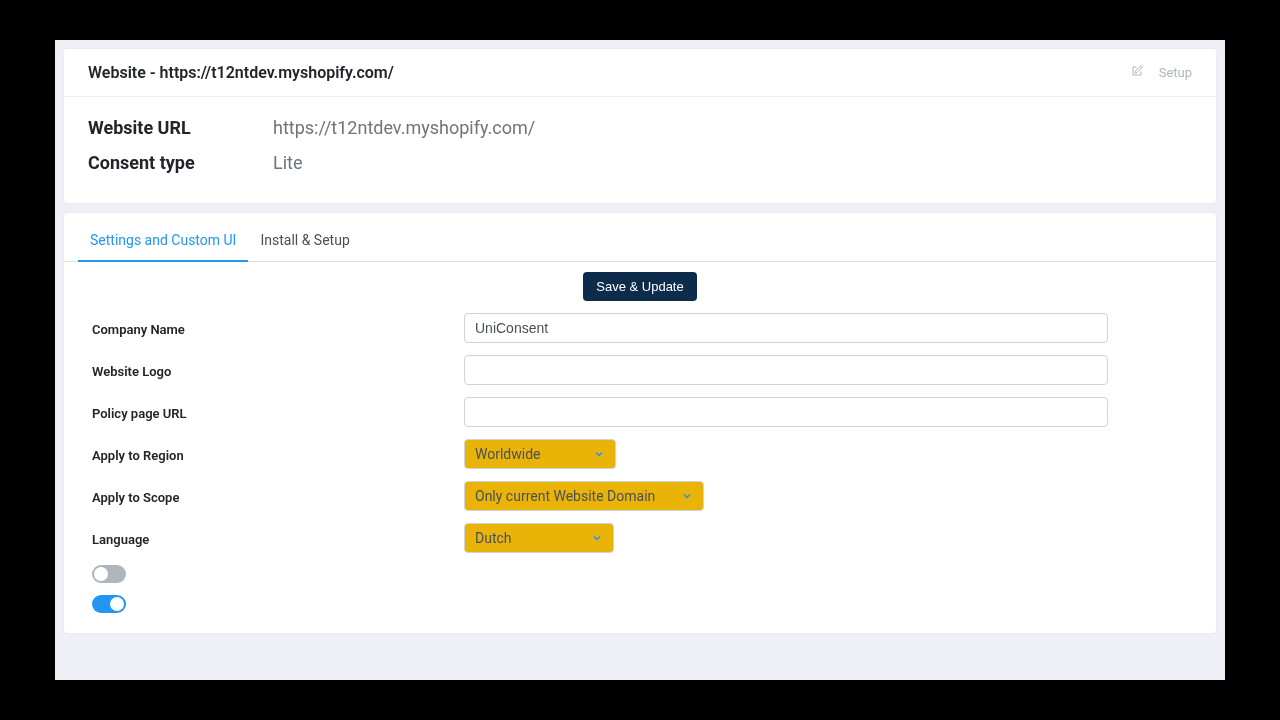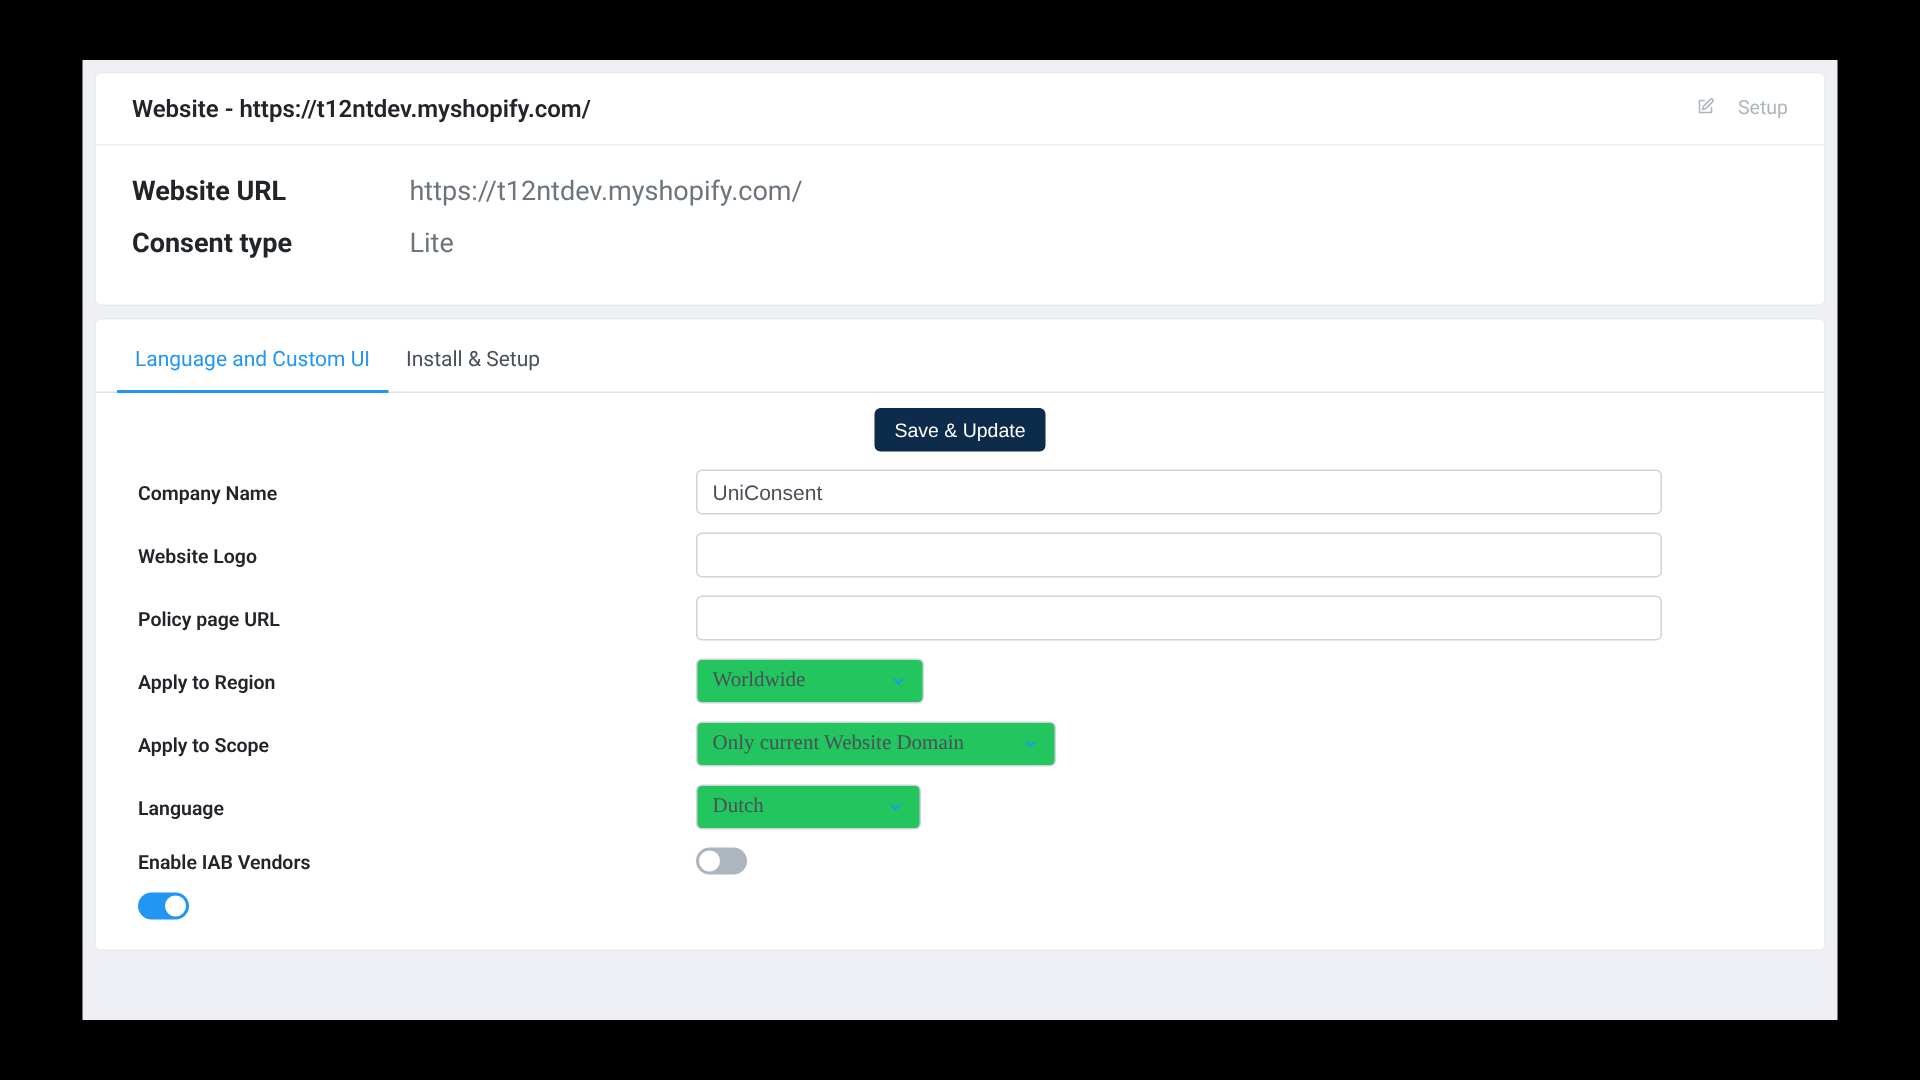--- a/index.html
+++ b/index.html
@@ -98,29 +98,28 @@
     color: #495057;
   }
   .select-wrap {
     position: relative;
     display: inline-block;
   }
   .select-box {
     height: 30px;
     border: 1px solid #ced4da;
     border-radius: 4px;
-    background: #22c55e;
+    background: #eab308;
     padding: 5px 34px 5px 10px;
     font-size: 14px;
     color: #495057;
     display: inline-flex;
     align-items: center;
     cursor: pointer;
     position: relative;
-    font-family: Liberation Serif, serif;
   }
   .select-chevron {
     position: absolute;
     right: 10px;
     top: 50%;
     transform: translateY(-50%);
     color: #2196f3;
     pointer-events: none;
   }
   .select-chevron svg { width: 12px; height: 12px; display:block; }
@@ -170,21 +169,21 @@
       </div>
       <div class="info-row" style="margin-bottom:0;">
         <div class="info-label">Consent type</div>
         <div class="info-value">Lite</div>
       </div>
     </div>
   </div>
 
   <div class="card" style="padding-bottom:0;">
     <div class="tabs">
-      <div class="tab active">Language and Custom UI</div>
+      <div class="tab active">Settings and Custom UI</div>
       <div class="tab">Install &amp; Setup</div>
     </div>
 
     <div class="form-area">
       <div class="save-row">
         <button class="btn-save">Save &amp; Update</button>
       </div>
 
       <div class="form-row">
         <div class="form-label">Company Name</div>
@@ -238,21 +237,20 @@
               <svg viewBox="0 0 24 24" fill="none" stroke="currentColor" stroke-width="3">
                   <polyline points="6 9 12 15 18 9"></polyline>
                 </svg>
             </span>
           </div>
         </div>
       </div>
 
 
       <div class="form-row">
-        <div class="form-label">Enable IAB Vendors</div>
         <div class="toggle">
             <div class="knob"></div>
           </div>
       </div>
 
       <div class="form-row" style="margin-bottom:0;">
         <div class="toggle on">
             <div class="knob"></div>
           </div>
       </div>

